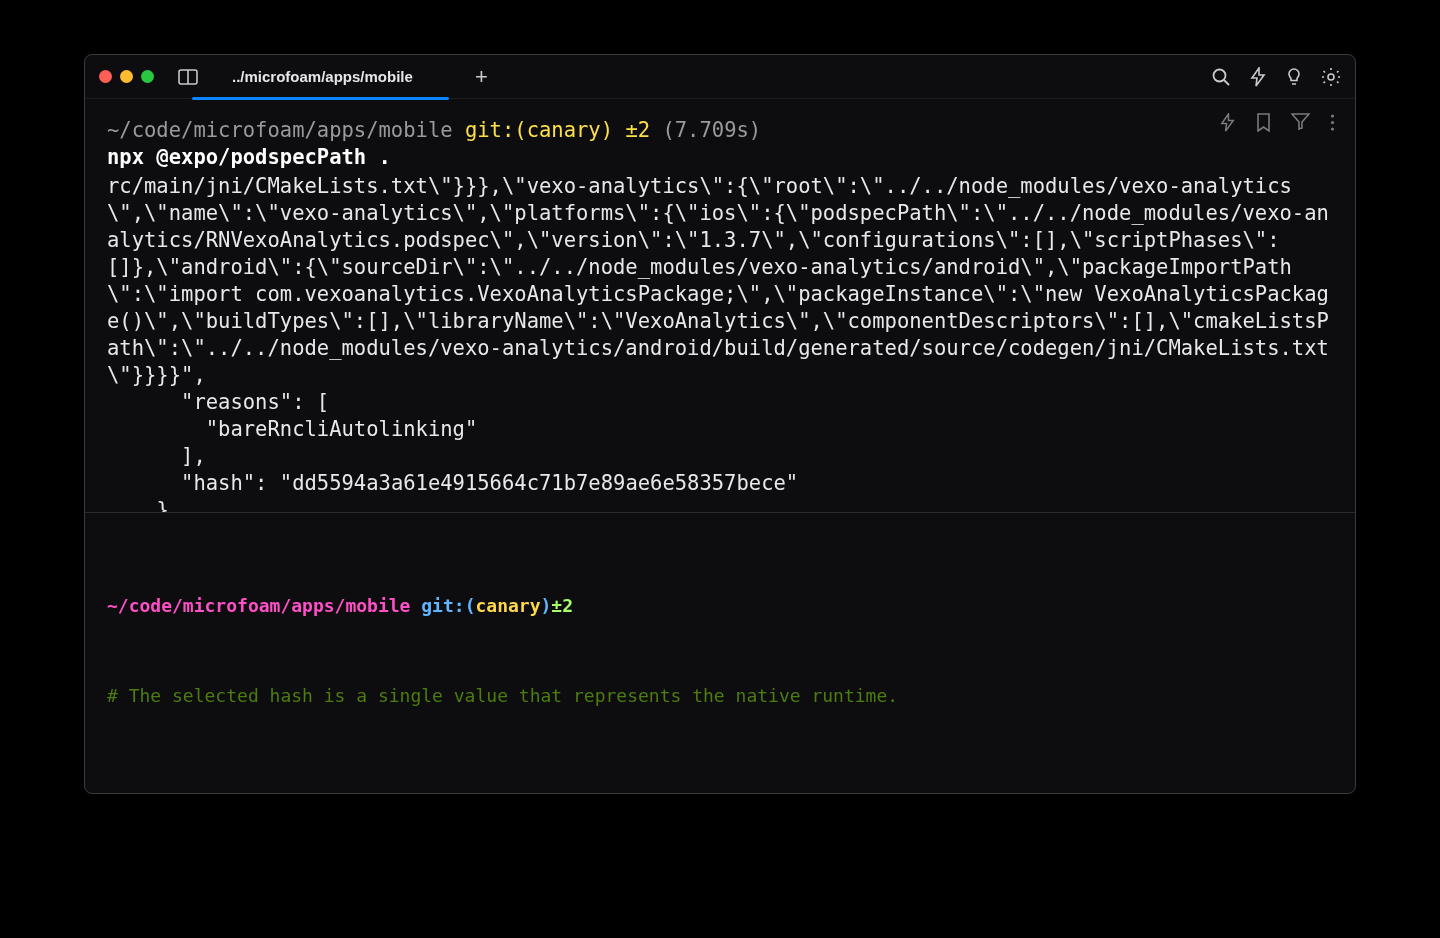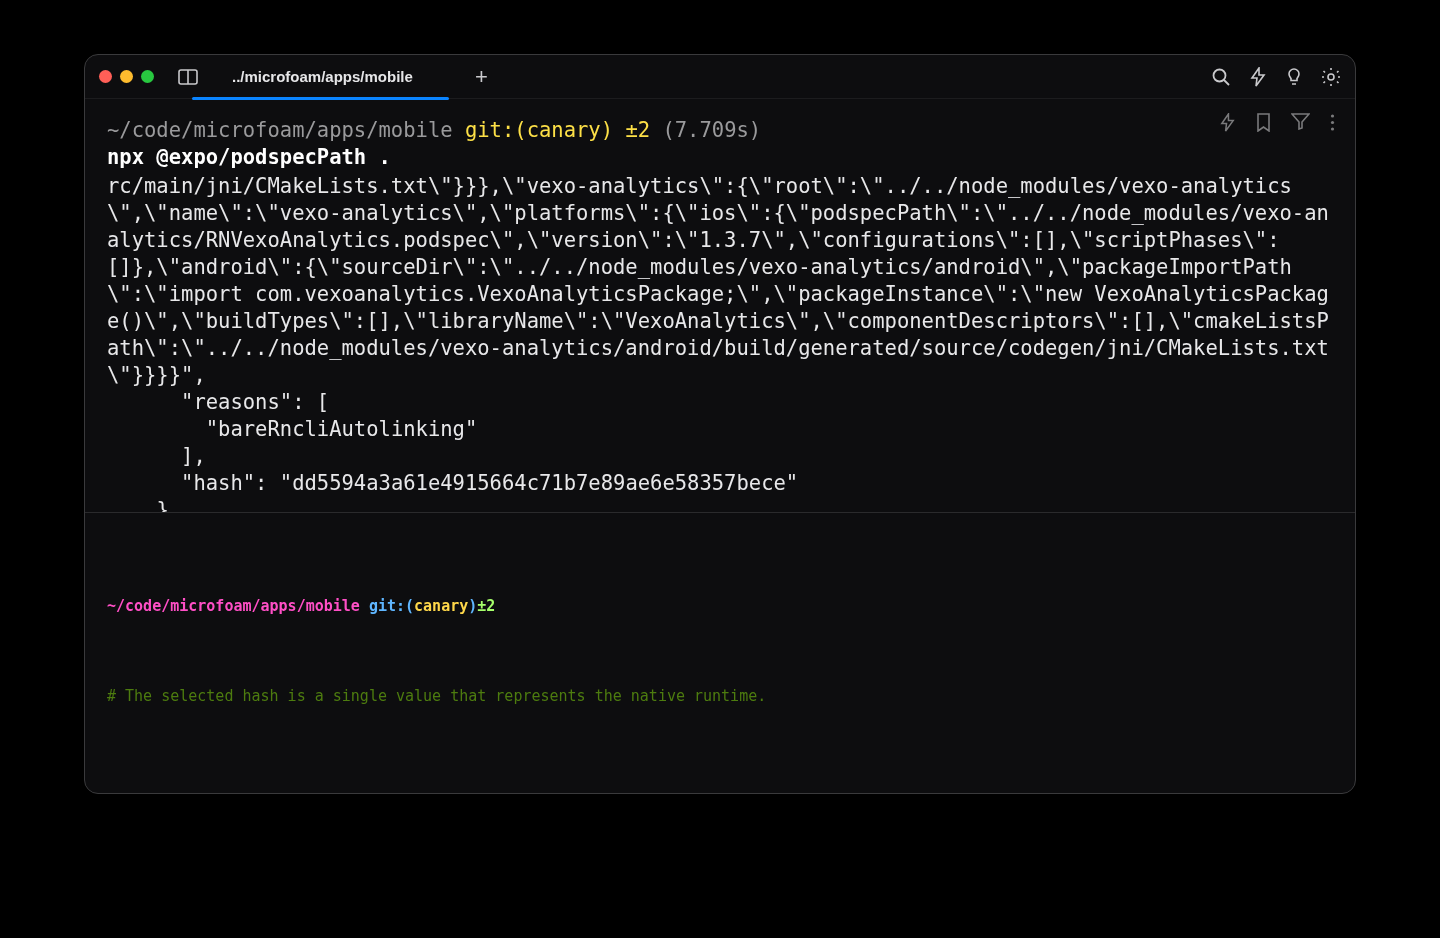--- a/index.html
+++ b/index.html
@@ -13,21 +13,21 @@
     display: flex;
     align-items: flex-start;
     justify-content: center;
   }
   .window {
     margin-top: 54px;
     width: 1272px;
     height: 740px;
     background: #0d0d0f;
     border: 1px solid #3a3a3c;
-    border-radius: 14px;
+    border-radius: 8px;
     box-shadow: 0 30px 60px rgba(0,0,0,0.6);
     overflow: hidden;
     position: relative;
     display: flex;
     flex-direction: column;
   }
   
   .titlebar {
     height: 44px;
     display: flex;
@@ -100,21 +100,21 @@
     top: 14px;
     display: flex;
     gap: 20px;
     color: #7a7a7c;
   }
 
   
   .divider { height: 1px; background: #2a2a2c; }
   .bottom {
     padding: 18px 22px 22px 22px;
-    font-size: 15px;
+    font-size: 18px;
     line-height: 30px;
     white-space: pre-wrap;
   }
   .bp-path { color: #ff4fc6; font-weight: 700; }
   .bp-git { color: #5fb6ff; font-weight: 700; }
   .bp-branch { color: #ffd84a; font-weight: 700; }
   .bp-paren { color: #5fb6ff; font-weight: 700; }
   .bp-delta { color: #a6ff6b; font-weight: 700; }
   .comment { color: #4d7c0f; }
 

